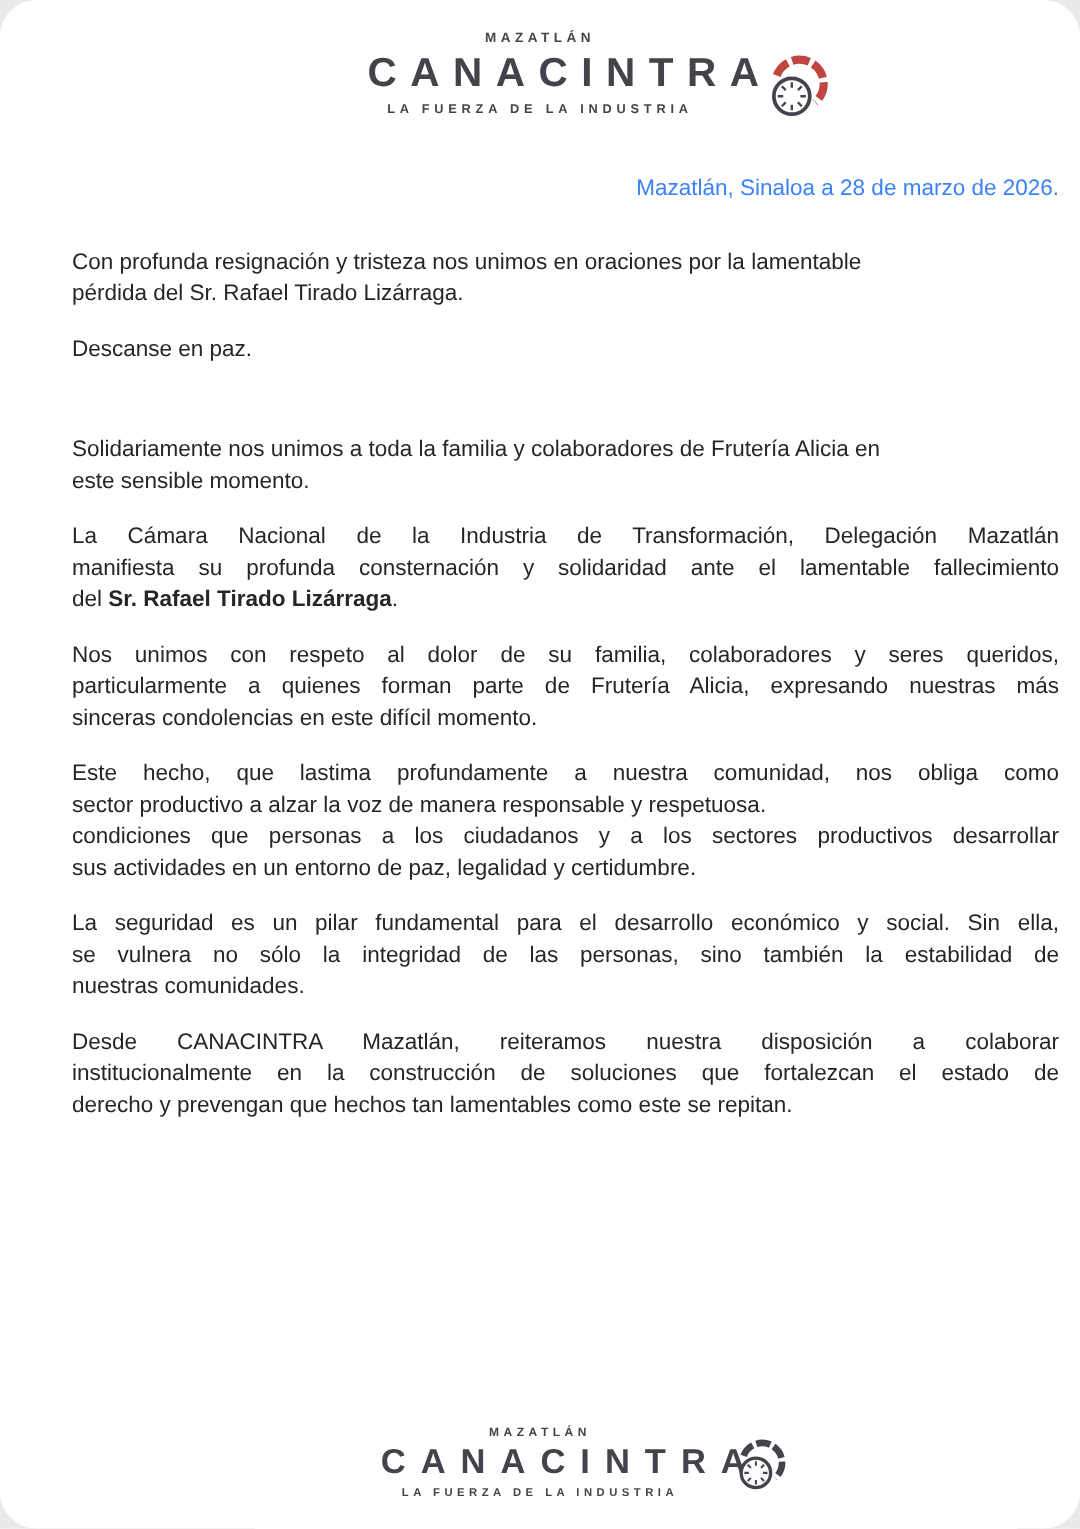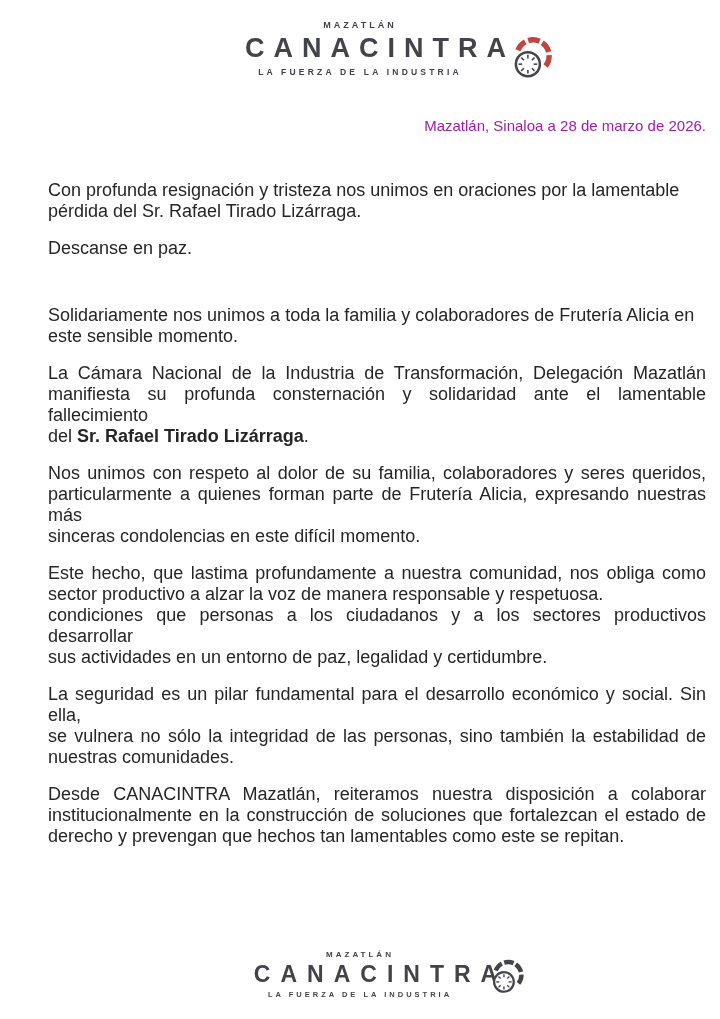--- a/index.html
+++ b/index.html
@@ -20,33 +20,33 @@
   .footer .brand-tagline{font-size:7.5px;letter-spacing:3px;margin-top:2px;}
   .logo-svg{position:absolute;}
   .logo-header{left:506px;top:35px;width:50px;height:50px;}
   .logo-footer{left:486px;top:958px;width:41px;height:41px;}
   .logo-svg .dial{stroke:var(--logo-dark);fill:#fff;}
   .logo-svg .tick{stroke:var(--logo-dark);}
   .logo-header .arc{stroke:var(--logo-red);}
   .logo-footer .arc{stroke:var(--logo-dark);}
   .logo-footer .dial{fill:#fdfdfd;}
   
-  .date{position:absolute;top:117px;right:14px;font-size:15px;color:#a21caf;}
+  .date{position:absolute;top:117px;right:14px;font-size:15px;color:#3b82f6;}
   
-  .bodytext{position:absolute;top:180px;left:48px;width:658px;font-size:18px;line-height:21px;color:#262626;}
+  .bodytext{position:absolute;top:164px;left:48px;width:658px;font-size:15px;line-height:21px;color:#262626;}
   .para{margin:0 0 16px 0;}
   .para.extra{margin-bottom:46px;}
   .line{text-align:left;white-space:normal;}
   .line.j{text-align:justify;text-align-last:justify;}
   .b{font-weight:bold;}
 </style>
 </head>
 <body>
 
-<div class="page" style="--logo-red: #c0453e; --logo-dark: #43434b; color: rgb(38, 38, 38);">
+<div class="page" style="--logo-red: #c0453e; --logo-dark: #43434b; color: rgb(38, 38, 38); border-radius: 24px;">
 
   <div class="brandblock header">
     <div class="brand-city">MAZATLÁN</div>
     <div class="brand-name">CANACINTRA</div>
     <div class="brand-tagline">LA FUERZA DE LA INDUSTRIA</div>
   </div>
   <svg class="logo-svg logo-header" viewBox="0 0 48 48">
     <path class="arc" d="M 11.4 14.7 A 15.5 15.5 0 1 1 36 31.9" fill="none" stroke-width="5.2" stroke-dasharray="11 3"></path>
     <circle class="dial" cx="21" cy="28" r="11.5" stroke-width="2.4"></circle>
     <g class="tick" stroke-width="1.5">

